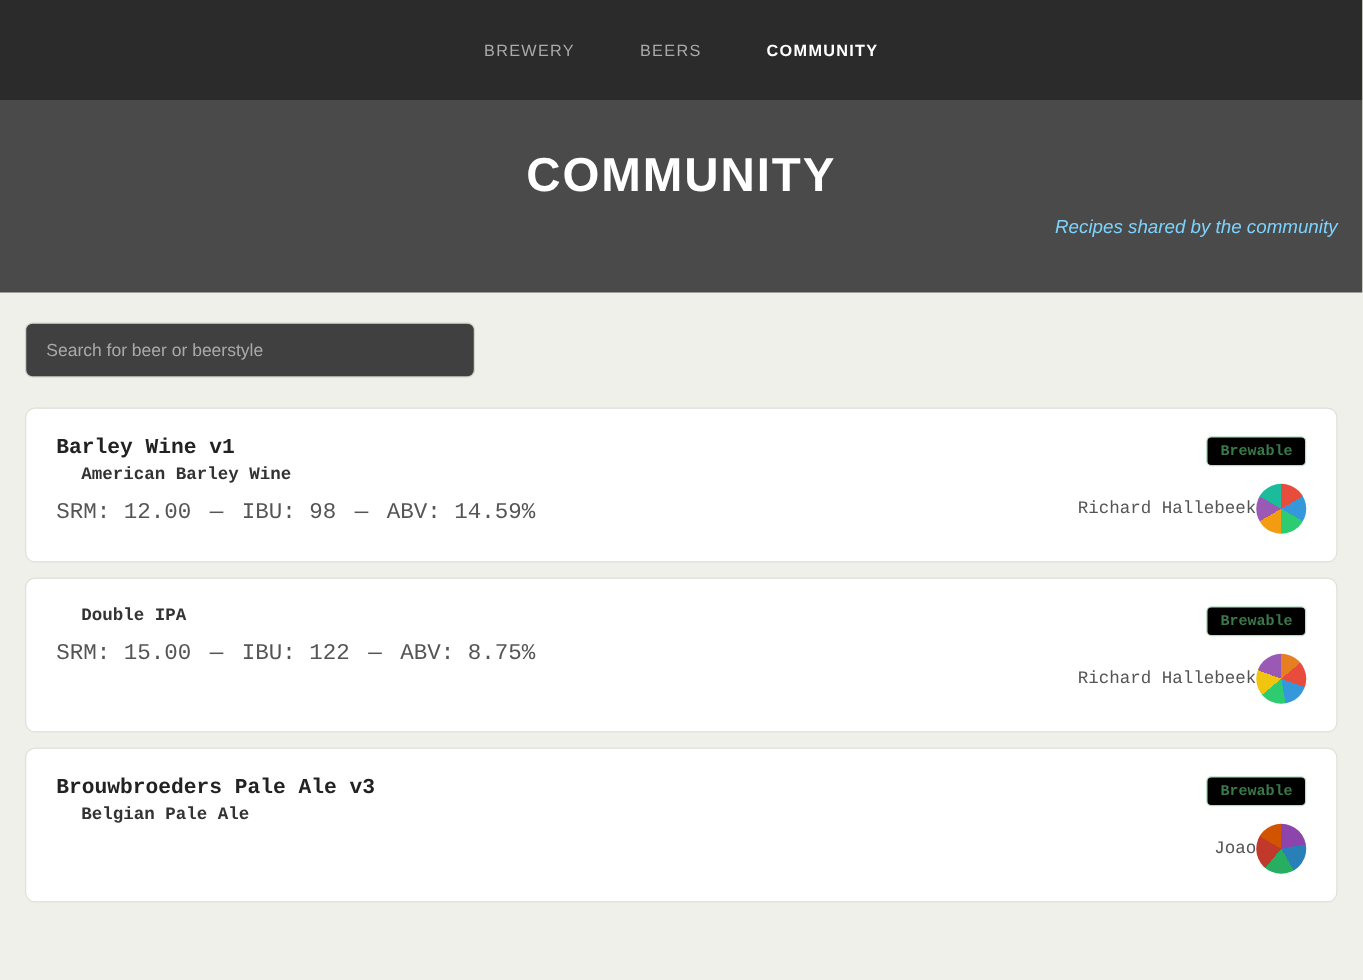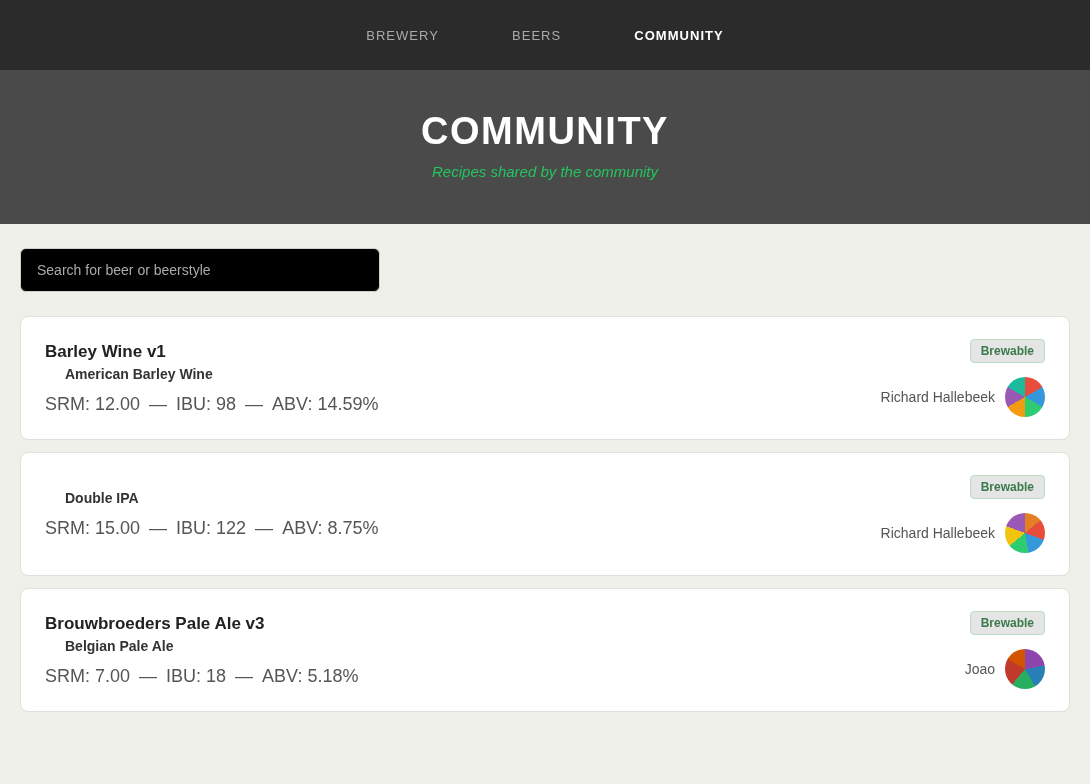--- a/index.html
+++ b/index.html
@@ -11,25 +11,25 @@
     body {
       font-family: -apple-system, BlinkMacSystemFont, 'Segoe UI', Helvetica, Arial, sans-serif;
       background-color: #f0f0eb;
       min-height: 784px;
       width: 1090px;
     }
 
     
     nav {
       background-color: #2b2b2b;
-      height: 70px;
+      height: 80px;
       display: flex;
       align-items: center;
       justify-content: center;
-      gap: 73px;
+      gap: 52px;
     }
 
     nav a {
       text-decoration: none;
       font-size: 13px;
       font-weight: 500;
       letter-spacing: 0.08em;
       color: #aaa;
       text-transform: uppercase;
       cursor: pointer;
@@ -52,41 +52,42 @@
       font-weight: 800;
       color: #ffffff;
       letter-spacing: 0.04em;
       text-transform: uppercase;
       margin-bottom: 10px;
     }
 
     .hero-subtitle {
       font-size: 15px;
       font-style: italic;
-      color: #22c55e;
+      color: #7dd3fc;
+      text-align: right;
     }
 
     
     .main {
       padding: 24px 20px;
       max-width: 1090px;
     }
 
     
     .search-container {
       margin-bottom: 24px;
     }
 
     .search-input {
       width: 360px;
       height: 44px;
       padding: 0 16px;
       border: 1.5px solid #d0d0c8;
       border-radius: 6px;
-      background-color: #000000;
+      background-color: #404040;
       font-size: 14px;
       color: #999;
       outline: none;
     }
 
     .search-input::placeholder {
       color: #aaa;
     }
 
     
@@ -96,23 +97,23 @@
       gap: 0;
     }
 
     .recipe-card {
       background-color: #ffffff;
       border: 1px solid #e0e0d8;
       border-radius: 8px;
       padding: 22px 24px;
       margin-bottom: 12px;
       display: flex;
-      align-items: center;
       justify-content: space-between;
       cursor: pointer;
+      font-family: Liberation Mono, monospace;
     }
 
     .recipe-left {
       flex: 1;
     }
 
     .recipe-name {
       font-size: 17px;
       font-weight: 700;
       color: #222;
@@ -134,33 +135,32 @@
 
     .recipe-right {
       display: flex;
       align-items: center;
       gap: 14px;
       flex-direction: column;
       align-items: flex-end;
     }
 
     .brewable-badge {
-      background-color: #e5e5e5;
+      background-color: #000000;
       color: #3a7a4a;
       font-size: 12px;
       font-weight: 600;
       padding: 4px 10px;
       border-radius: 4px;
       border: 1px solid #b8dfc4;
     }
 
     .author-row {
       display: flex;
       align-items: center;
-      gap: 10px;
     }
 
     .author-name {
       font-size: 14px;
       color: #555;
     }
 
     .author-avatar {
       width: 40px;
       height: 40px;
@@ -258,23 +258,20 @@
         <div class="author-row">
           <span class="author-name">Richard Hallebeek</span>
           <div class="author-avatar avatar-richard2"></div>
         </div>
       </div>
     </div>
       <div class="recipe-card">
       <div class="recipe-left">
         <div class="recipe-name">Brouwbroeders Pale Ale v3</div>
         <div class="recipe-style">Belgian Pale Ale</div>
-        <div class="recipe-stats">
-          SRM: 7.00<span class="em-dash"> — </span>IBU: 18<span class="em-dash"> — </span>ABV: 5.18%
-        </div>
       </div>
       <div class="recipe-right">
         <span class="brewable-badge">Brewable</span>
         <div class="author-row">
           <span class="author-name">Joao</span>
           <div class="author-avatar avatar-joao"></div>
         </div>
       </div>
     </div>
     </div>

